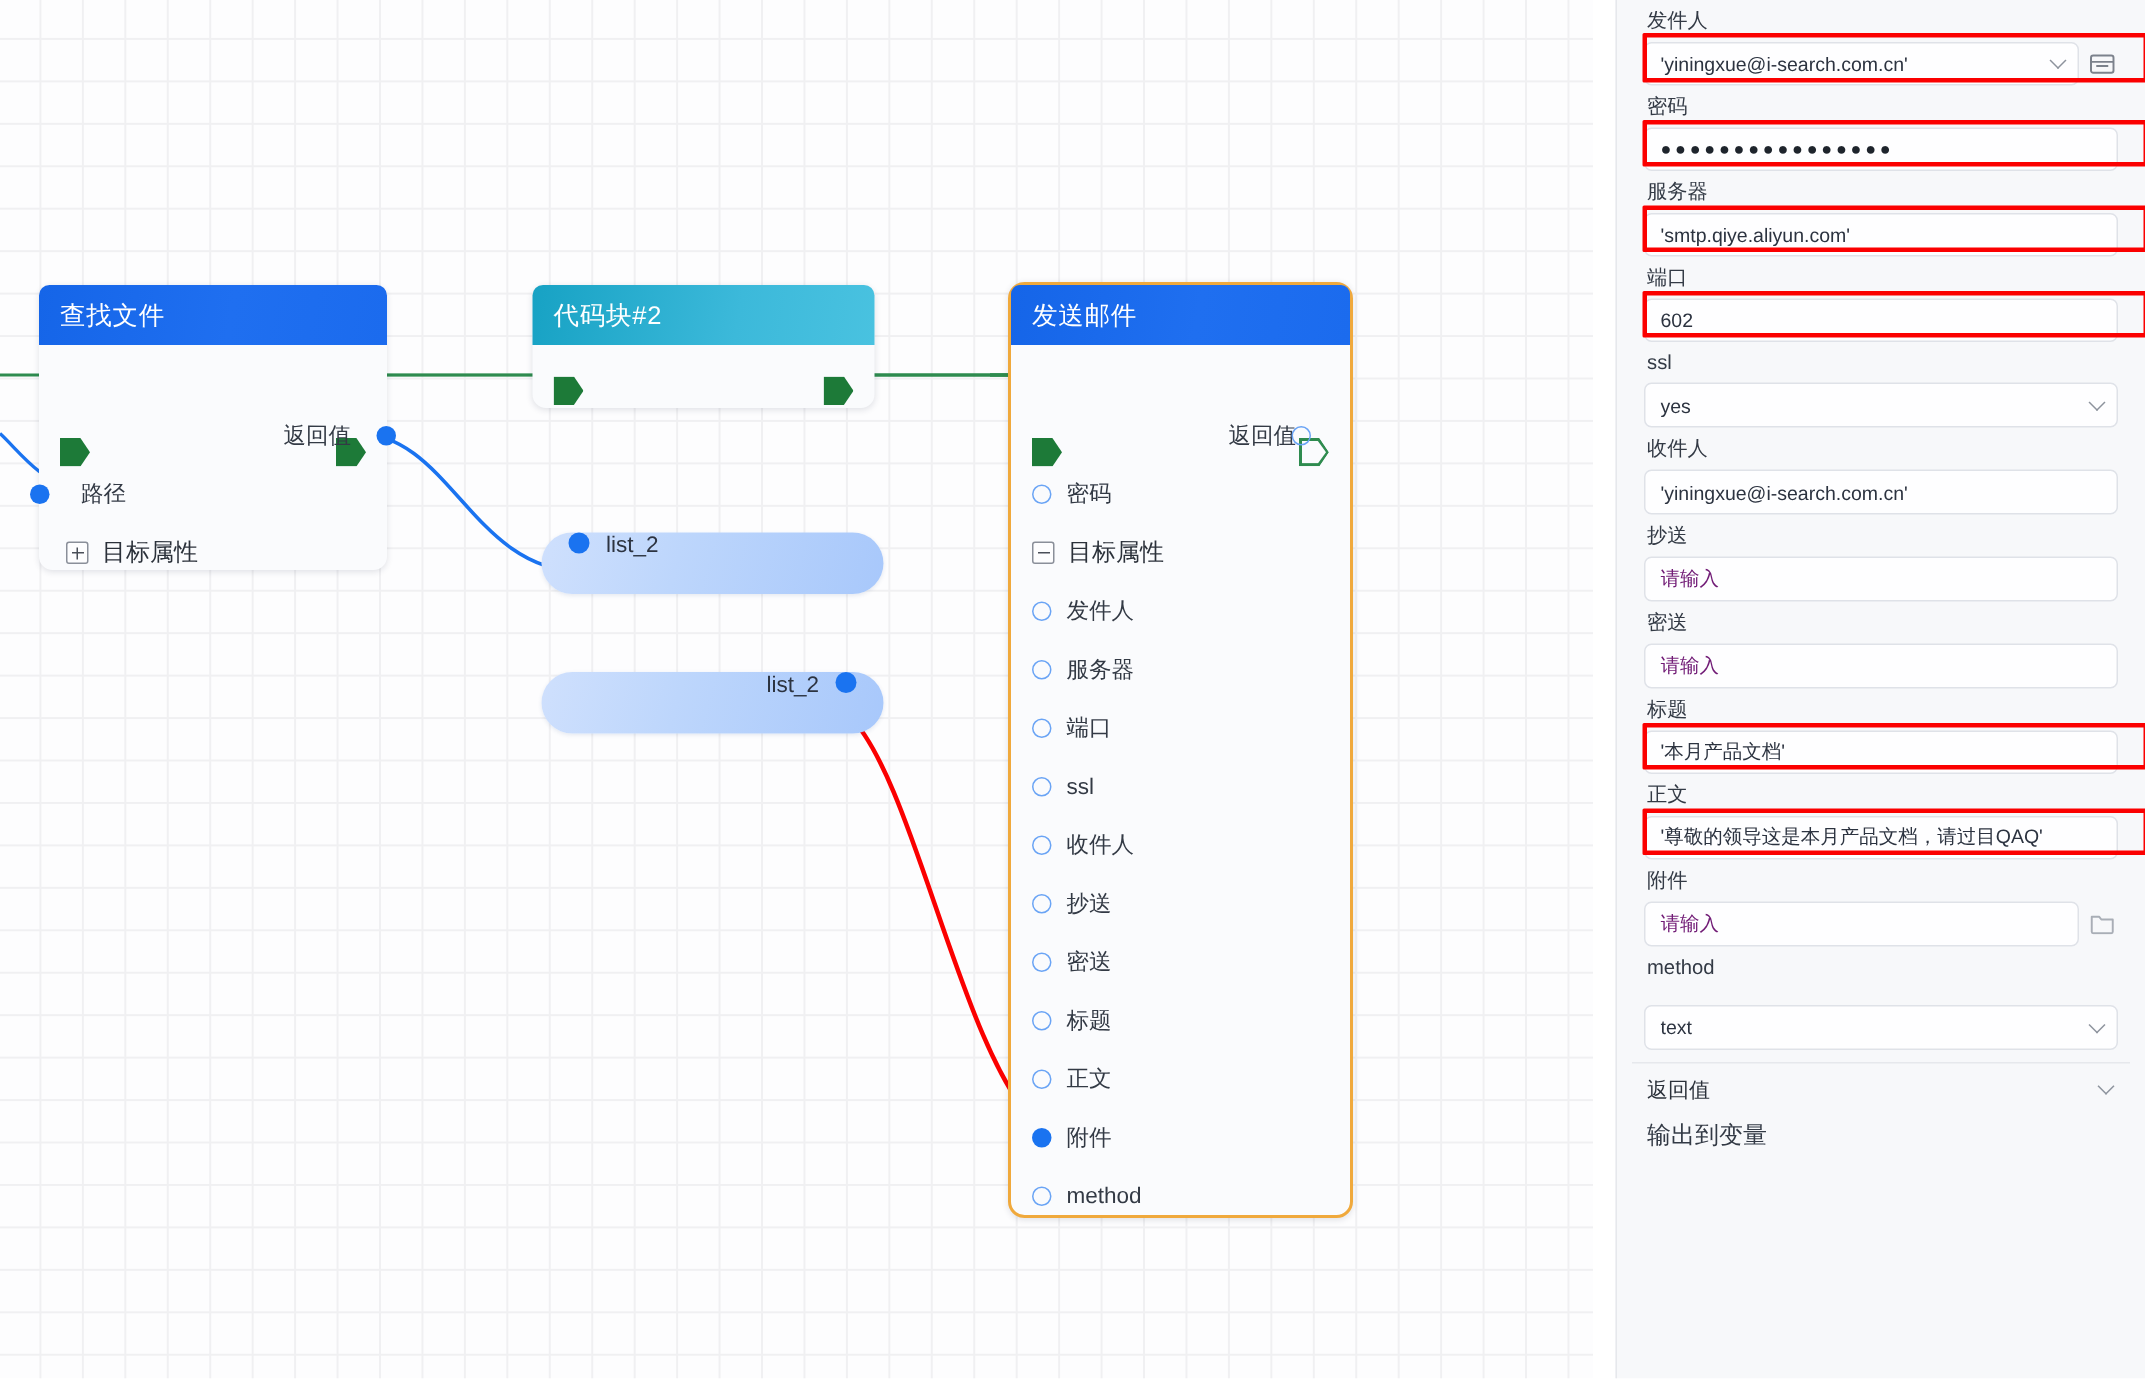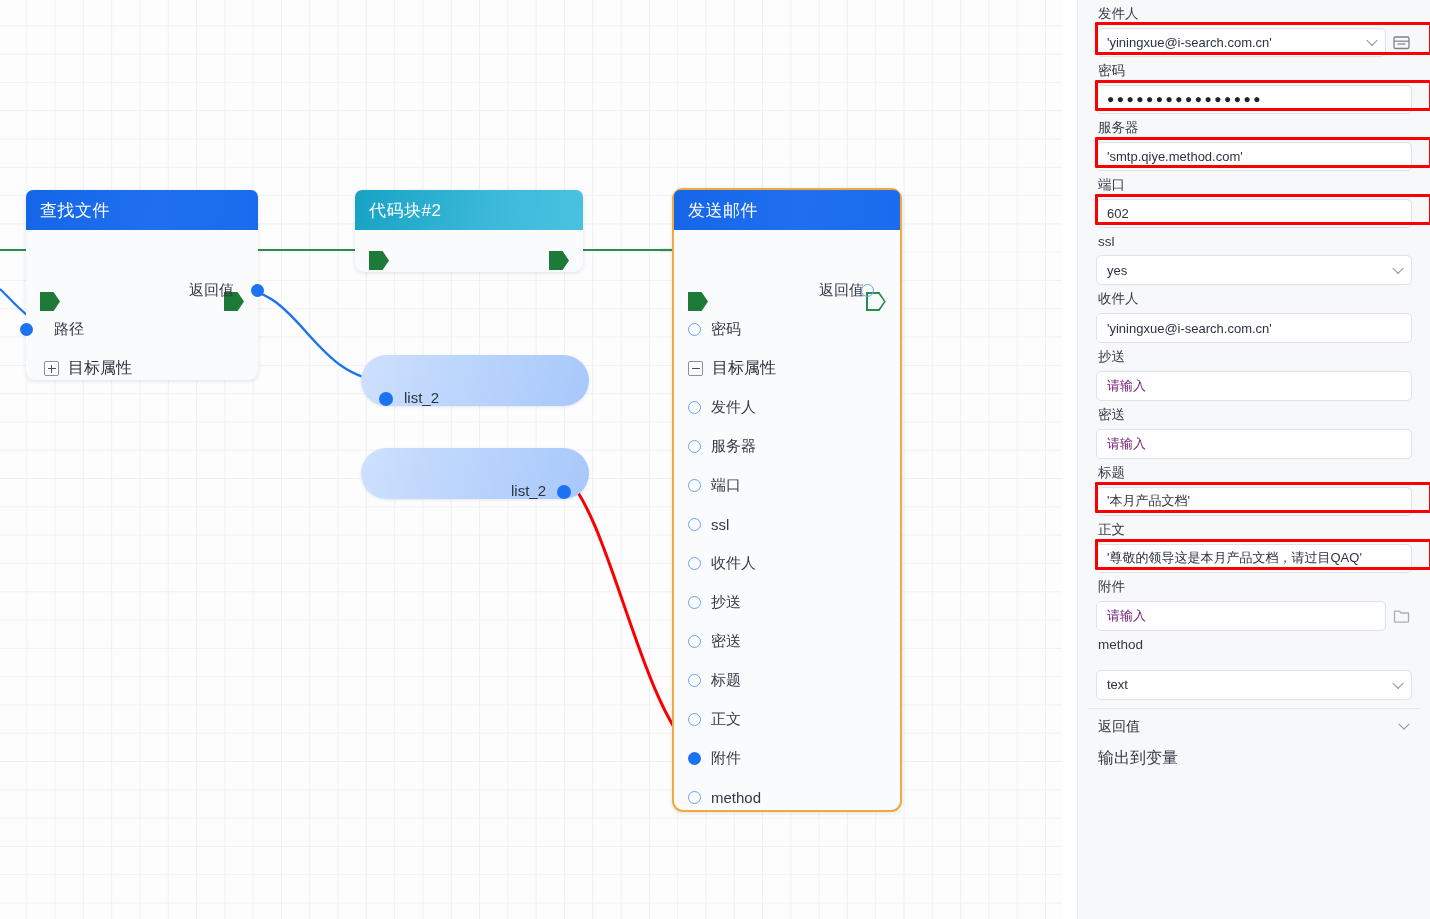--- a/index.html
+++ b/index.html
@@ -109,24 +109,24 @@
     content: ""; position: absolute; background: #4a4f58;
   }
   .sq::before { left: 2.5px; right: 2.5px; top: 6px; height: 1.4px; }
   .sq.plus::after { top: 2.5px; bottom: 2.5px; left: 6px; width: 1.4px; }
   .row.tree { padding-left: 14px; }
   .row.tree .lbl { margin-left: 9px; font-size: 16px; color: #2b313a; }
 
   
   .pill {
     position: absolute;
-    height: 51px;
+    height: 41px;
     border-radius: 26px;
     background: linear-gradient(105deg,#cfe0fd 0%,#bdd6fc 40%,#a8c8fb 100%);
-    display: flex; align-items: flex-end;
+    display: flex; align-items: flex-start;
     box-shadow: 0 1px 3px rgba(40,70,130,.12);
   }
   .pill.left-anchor  { justify-content: flex-start; padding-left: 18px; }
   .pill.right-anchor { justify-content: flex-end;  padding-right: 18px; }
   .pill .plbl { font-size: 15px; color: #2c3340; }
   .pill.left-anchor .plbl { margin-left: 11px; }
   .pill.right-anchor .plbl { margin-right: 11px; }
   .pill .port-dot { width: 14px; height: 14px; flex: 0 0 14px; }
 
   
@@ -380,21 +380,21 @@
       <div class="flabel">密码</div>
       <div class="control">
         <span class="val dots">●●●●●●●●●●●●●●●●</span>
       </div>
       <div class="hl" style="left:7px; top:23px; width:337px; height:31px;"></div>
     </div>
 
     <div class="field">
       <div class="flabel">服务器</div>
       <div class="control">
-        <span class="val">'smtp.qiye.method.com'</span>
+        <span class="val">'smtp.qiye.aliyun.com'</span>
       </div>
       <div class="hl" style="left:7px; top:23px; width:337px; height:31px;"></div>
     </div>
 
     <div class="field">
       <div class="flabel">端口</div>
       <div class="control">
         <span class="val">602</span>
       </div>
       <div class="hl" style="left:7px; top:23px; width:337px; height:31px;"></div>

